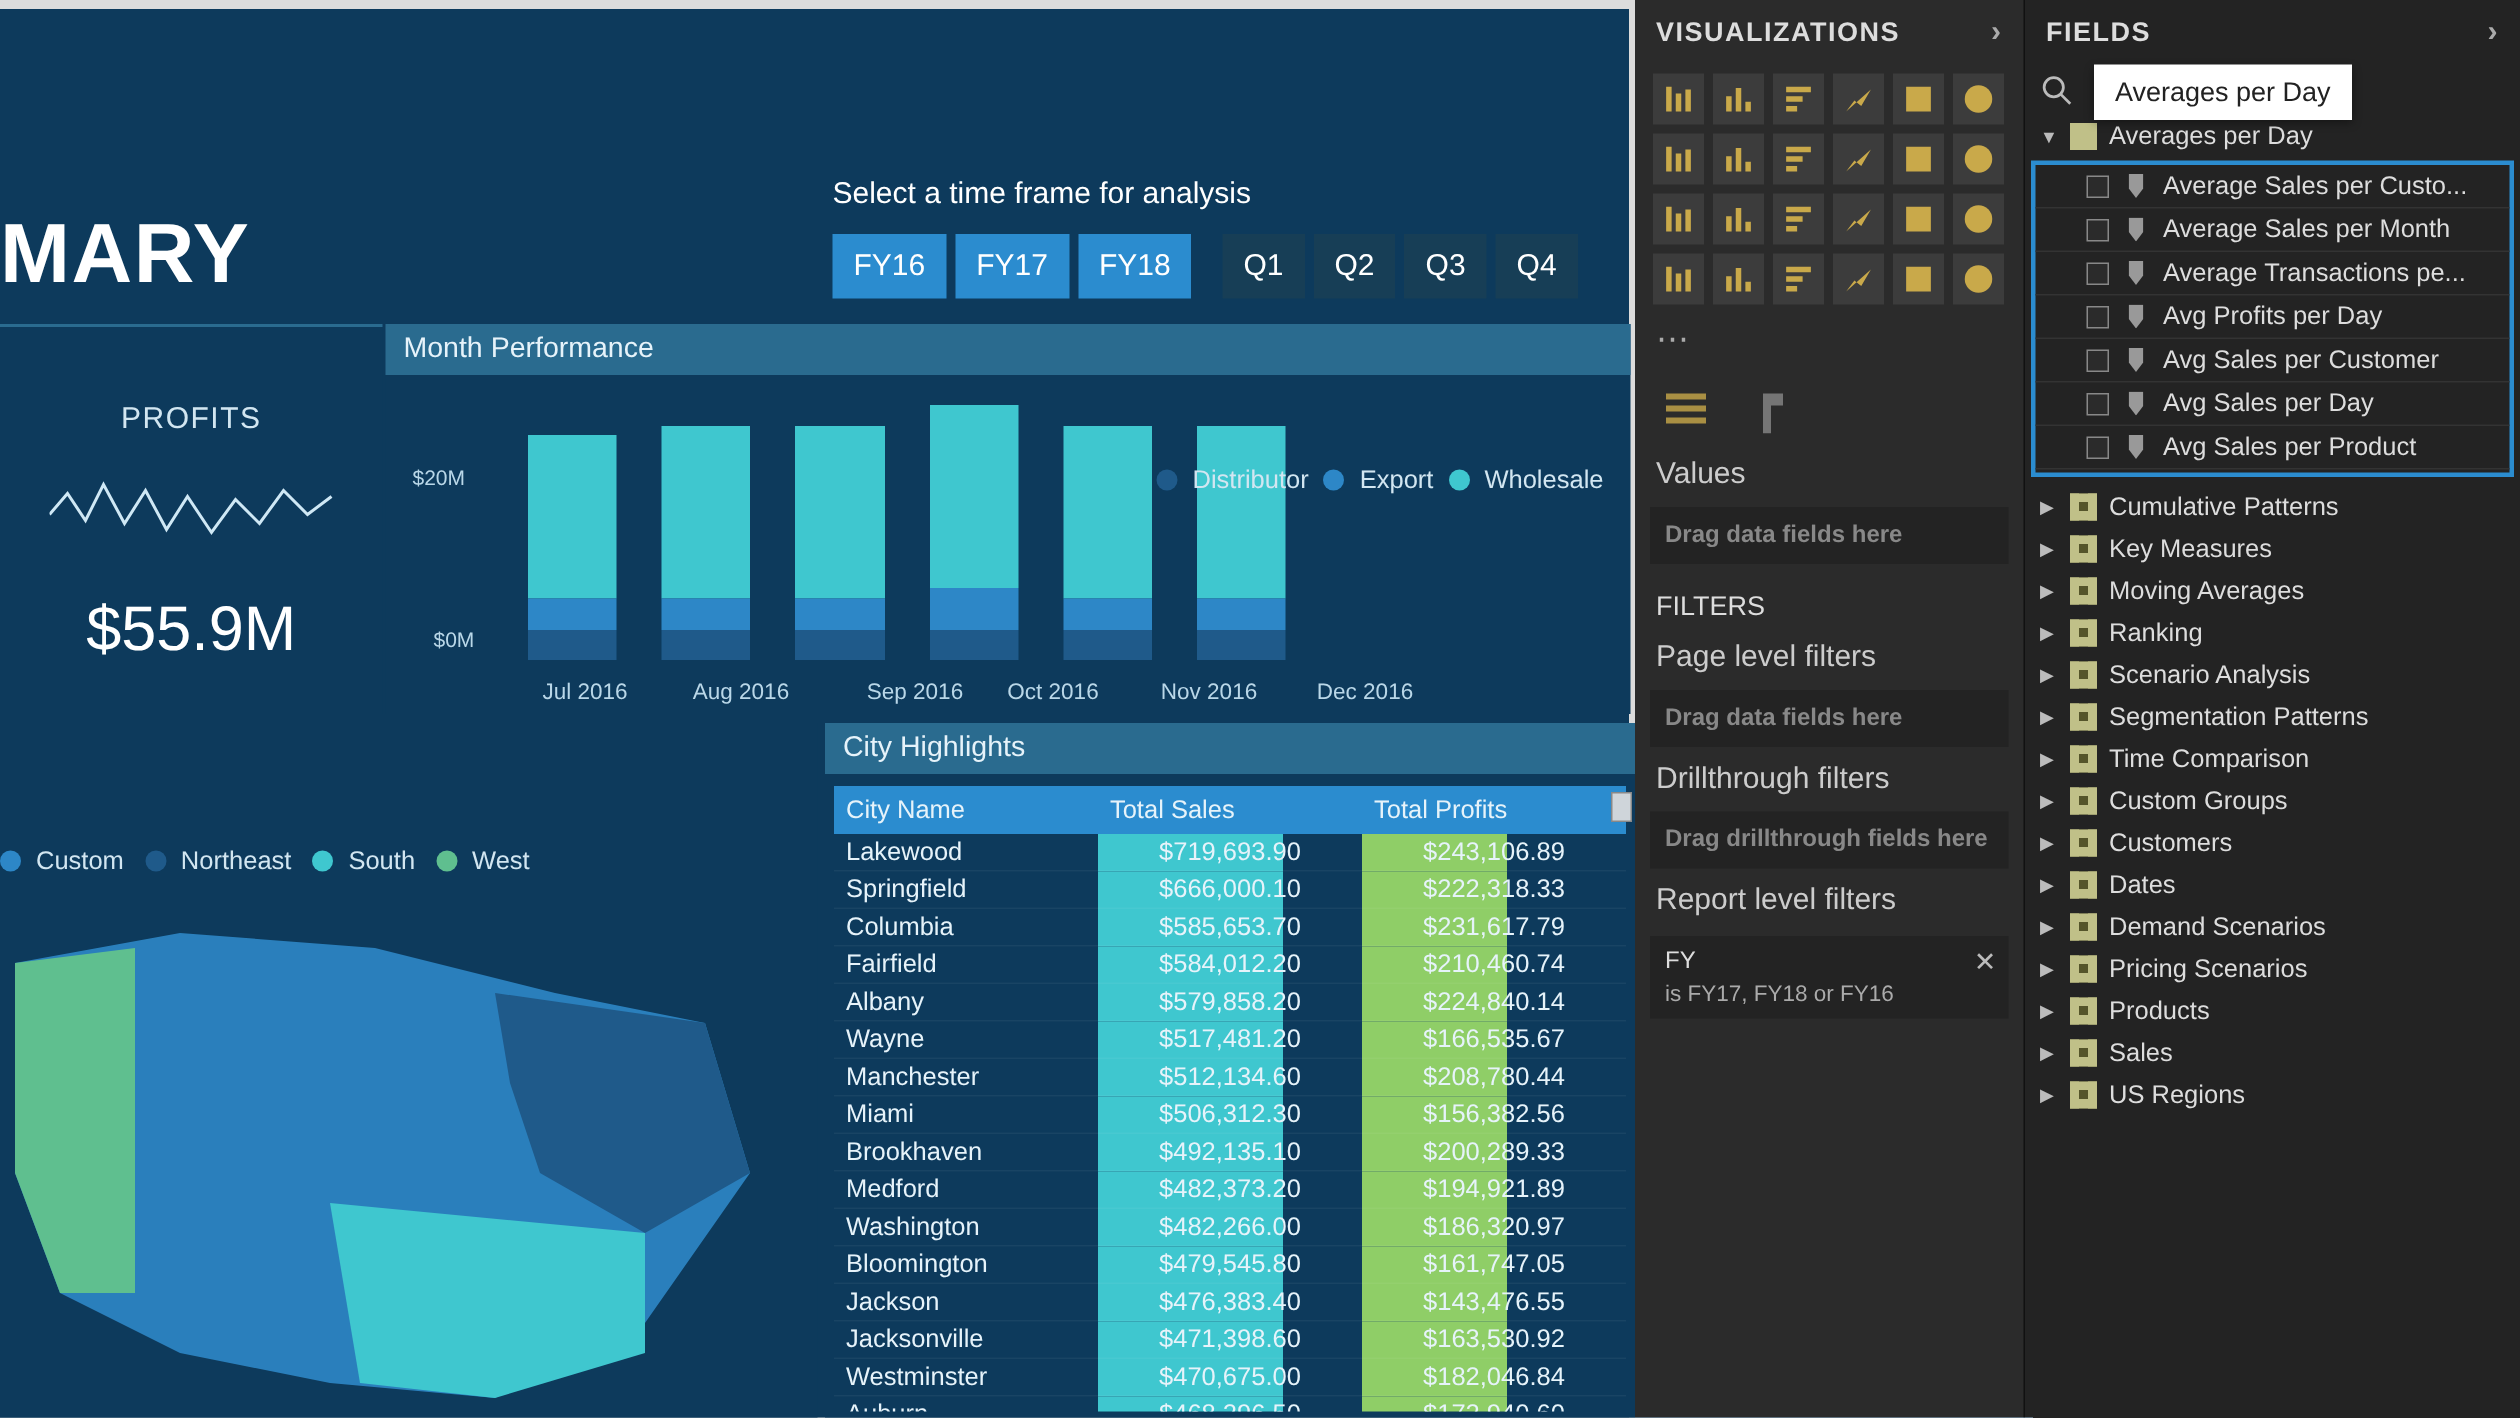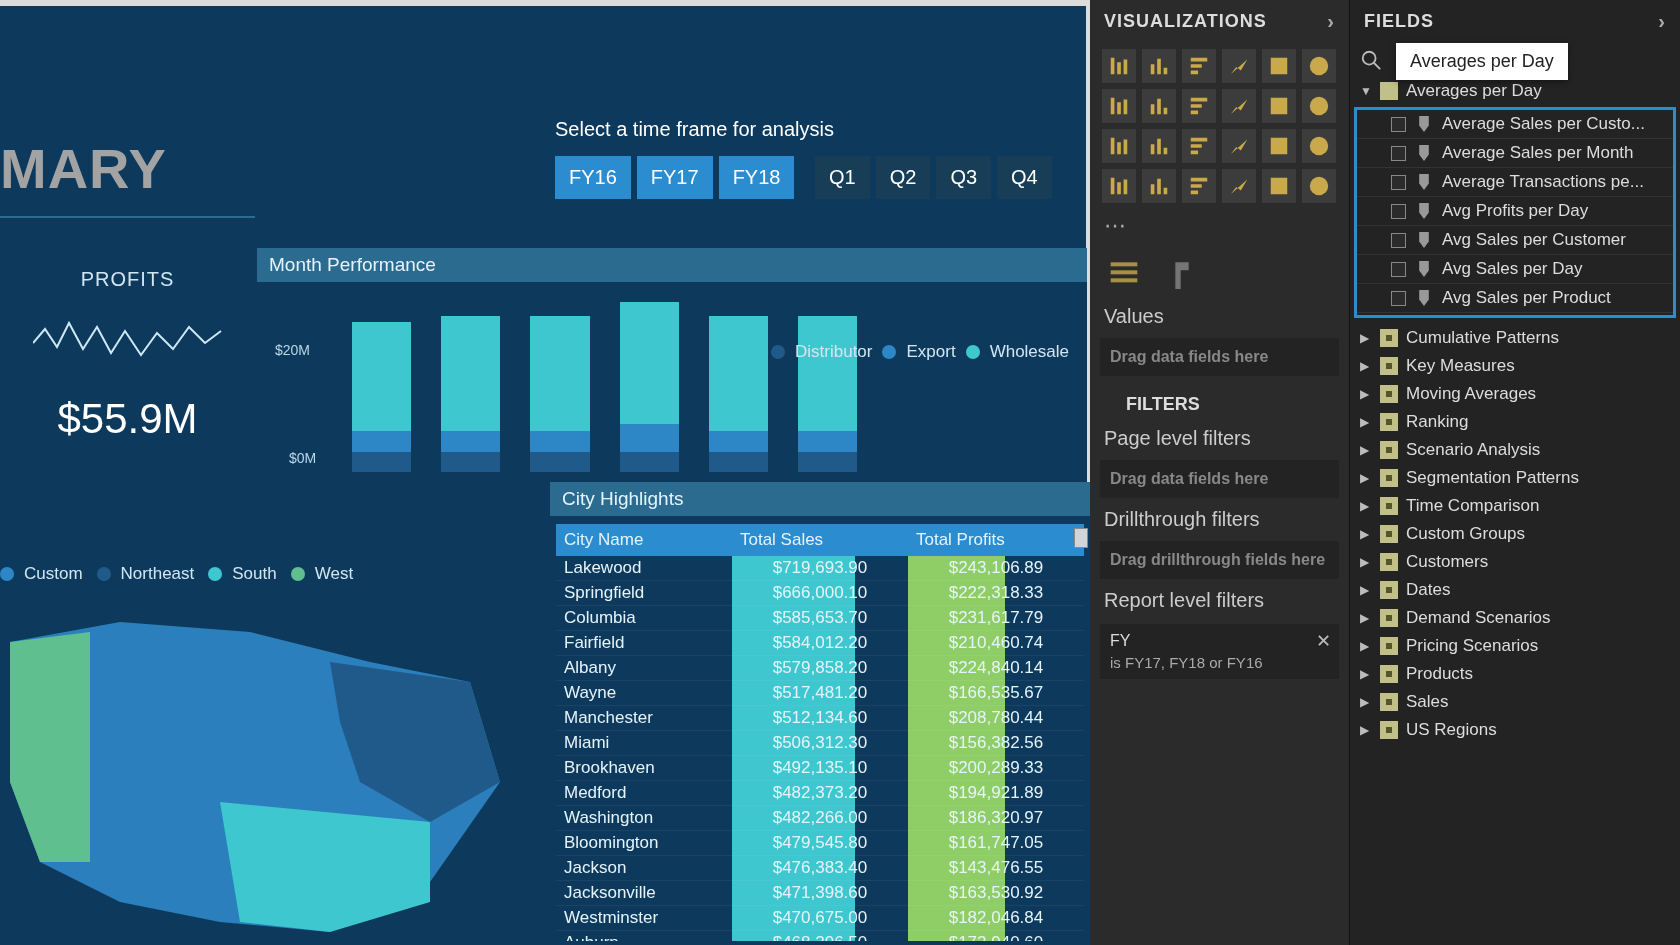--- a/index.html
+++ b/index.html
@@ -2,34 +2,34 @@
 <html><head>
 <meta charset="utf-8">
 <style>
   * { box-sizing: border-box; margin: 0; padding: 0; font-family: 'Segoe UI', Arial, sans-serif; }
   body { width: 1680px; height: 945px; background: #e0e0e0; display: flex; overflow: hidden; }
   
   
   .canvas-wrap { width: 1090px; height: 945px; background: #dcdcdc; padding-top:6px;}
   .canvas { width: 1086px; height: 939px; background: #0d3a5c; position: relative; }
   
-  .title-bar { position:absolute; left:0; top:130px; color:#a3a3a3; font-size:56px; font-weight:700; letter-spacing:1px;}
+  .title-bar { position:absolute; left:0; top:130px; color:#ffffff; font-size:56px; font-weight:700; letter-spacing:1px;}
   
   .tf-label { position:absolute; left:555px; top:112px; color:#fff; font-size:20px; }
   .tf-row { position:absolute; left:555px; top:150px; display:flex; gap:6px; }
   .tf-row2 { position:absolute; left:815px; top:150px; display:flex; gap:6px; }
   .tf-btn { background:#2b8ccf; color:#fff; padding:10px 14px; font-size:20px; cursor:pointer; border:none; }
   .tf-btn.dark { background:#173e56; }
   
   .profits-card { position:absolute; left:0; top:210px; width:255px; height:260px; background:#0d3a5c; border-top:2px solid #2a6b8f; }
   .profits-title { color:#d2e6f1; text-align:center; font-size:20px; margin-top:50px; letter-spacing:1px;}
   .spark { margin:18px auto 0; display:block;}
   .profits-val { color:#fff; font-size:42px; text-align:center; margin-top:30px; font-weight:400;}
   
-  .month-card { position:absolute; left:257px; top:210px; width:830px; height:260px; background:#0d3a5c;margin-top:32px;}
+  .month-card { position:absolute; left:257px; top:210px; width:830px; height:260px; background:#0d3a5c;}
   .card-head { background:#2a6b8f; color:#e6f3fa; font-size:19px; padding:6px 12px; height:34px;}
   .chart-area { position:relative; height:226px; }
   .axis-lbl { position:absolute; color:#b9d7e8; font-size:14px; }
   .bars { position:absolute; left:95px; top:18px; bottom:36px; right:230px; display:flex; gap:30px; align-items:flex-end;}
   .bar { width:74px; display:flex; flex-direction:column-reverse;}
   .seg { width:100%; }
   .seg.wh { background:#3fc7cf; }
   .seg.ex { background:#2d87c7; }
   .seg.di { background:#1f5a8a; }
   .xlbl { position:absolute; bottom:6px; color:#b9d7e8; font-size:15px; width:90px; text-align:center;}
@@ -57,21 +57,21 @@
   .pane-head { display:flex; justify-content:space-between; align-items:center; padding:10px 14px; font-size:18px; font-weight:600; letter-spacing:1px;}
   .chev { font-size:20px; color:#aaa; cursor:pointer;}
   .viz-grid { display:grid; grid-template-columns:repeat(6,34px); gap:6px 6px; padding:6px 12px;}
   .viz-ico { width:34px; height:34px; background:#3c3c3c; display:flex; align-items:center; justify-content:center; cursor:pointer;}
   .viz-ico svg { width:22px; height:22px; fill:#c9a94a; }
   .viz-more { padding:4px 14px; font-size:22px; color:#aaa; cursor:pointer;}
   .mode-row { display:flex; gap:30px; padding:14px 18px 10px;}
   .mode-ico { width:32px; height:32px; cursor:pointer; opacity:.8;}
   .section-lbl { padding:6px 14px; font-size:20px; color:#ccc;}
   .drop { margin:4px 10px; padding:10px 10px; background:#232323; color:#888; font-size:16px;font-weight:bold;}
-  .filters-head { padding:14px 14px 6px; font-size:18px; font-weight:700;margin-left:22px;}
+  .filters-head { padding:14px 14px 6px; font-size:18px; font-weight:400;}
   .filter-chip { margin:6px 10px; padding:8px 10px; background:#232323; display:flex; flex-direction:column; gap:4px; font-size:16px; position:relative;}
   .filter-chip .x { position:absolute; right:8px; top:6px; color:#bbb; cursor:pointer; font-size:18px;}
   
   
   .fields-pane { width:330px; height:945px; background:#232323; color:#ddd; display:flex; flex-direction:column;}
   .search-row { display:flex; align-items:center; padding:6px 10px; position:relative;}
   .search-ico { width:22px; height:22px; fill:#bbb;}
   .tooltip { position:absolute; left:46px; top:0; background:#fff; color:#222; padding:8px 14px; font-size:18px; box-shadow:0 2px 6px rgba(0,0,0,.4);}
   .tree { flex:1; overflow:auto; font-size:17px;}
   .tree-item { display:flex; align-items:center; gap:8px; padding:4px 10px; cursor:pointer;}

